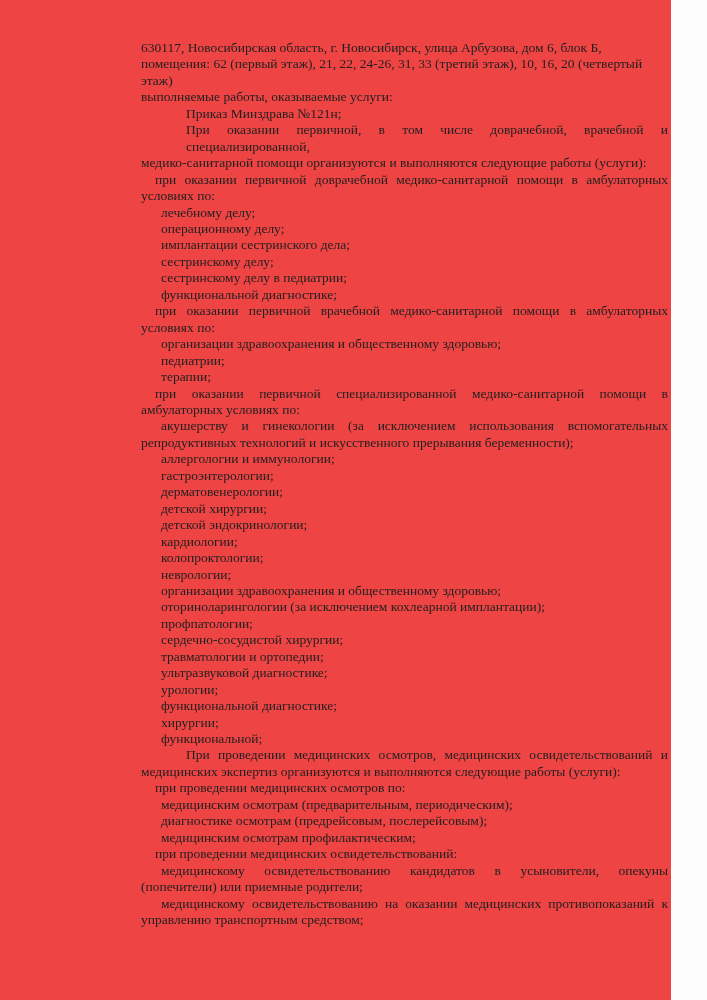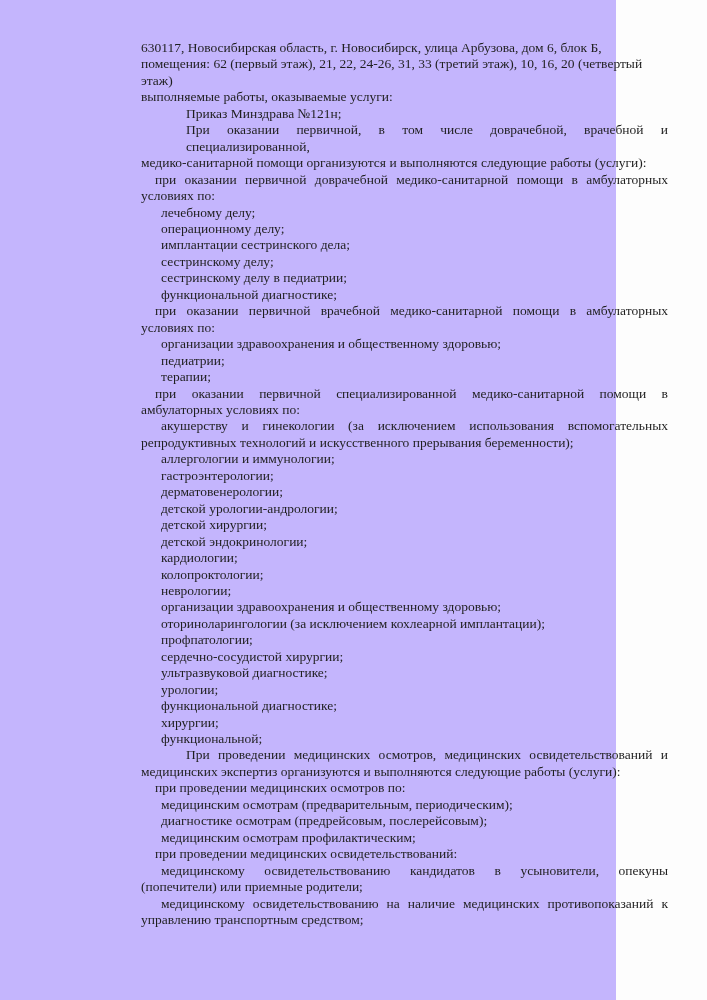--- a/index.html
+++ b/index.html
@@ -8,23 +8,23 @@
   }
   body {
     width: 707px;
     height: 1000px;
     overflow: hidden;
     background: #fdfdfd;
     font-family: "Liberation Serif", "DejaVu Serif", serif;
   }
   .page {
     position: relative;
-    width: 616px;
+    width: 671px;
     height: 1000px;
-    background: #c4b5fd;
+    background: #ef4444;
   }
   .text-block {
     position: absolute;
     left: 141px;
     top: 40px;
     width: 527px;
     color: #1f1f1f;
     font-size: 13.5px;
     line-height: 16.45px;
   }
@@ -66,40 +66,40 @@
       <div class="line i3">организации здравоохранения и общественному здоровью;</div>
       <div class="line i3">педиатрии;</div>
       <div class="line i3">терапии;</div>
       <div class="line i2 stretch">при оказании первичной специализированной медико-санитарной помощи в</div>
       <div class="line i0">амбулаторных условиях по:</div>
       <div class="line i3 stretch">акушерству и гинекологии (за исключением использования вспомогательных</div>
       <div class="line i0">репродуктивных технологий и искусственного прерывания беременности);</div>
       <div class="line i3">аллергологии и иммунологии;</div>
       <div class="line i3">гастроэнтерологии;</div>
       <div class="line i3">дерматовенерологии;</div>
-      <div class="line i3">детской урологии-андрологии;</div>
       <div class="line i3">детской хирургии;</div>
       <div class="line i3">детской эндокринологии;</div>
       <div class="line i3">кардиологии;</div>
       <div class="line i3">колопроктологии;</div>
       <div class="line i3">неврологии;</div>
       <div class="line i3">организации здравоохранения и общественному здоровью;</div>
       <div class="line i3">оториноларингологии (за исключением кохлеарной имплантации);</div>
       <div class="line i3">профпатологии;</div>
       <div class="line i3">сердечно-сосудистой хирургии;</div>
+      <div class="line i3">травматологии и ортопедии;</div>
       <div class="line i3">ультразвуковой диагностике;</div>
       <div class="line i3">урологии;</div>
       <div class="line i3">функциональной диагностике;</div>
       <div class="line i3">хирургии;</div>
       <div class="line i3">функциональной;</div>
       <div class="line i1 stretch">При проведении медицинских осмотров, медицинских освидетельствований и</div>
       <div class="line i0">медицинских экспертиз организуются и выполняются следующие работы (услуги):</div>
       <div class="line i2">при проведении медицинских осмотров по:</div>
       <div class="line i3">медицинским осмотрам (предварительным, периодическим);</div>
       <div class="line i3">диагностике осмотрам (предрейсовым, послерейсовым);</div>
       <div class="line i3">медицинским осмотрам профилактическим;</div>
       <div class="line i2">при проведении медицинских освидетельствований:</div>
       <div class="line i3 stretch">медицинскому освидетельствованию кандидатов в усыновители, опекуны</div>
       <div class="line i0">(попечители) или приемные родители;</div>
-      <div class="line i3 stretch">медицинскому освидетельствованию на наличие медицинских противопоказаний к</div>
+      <div class="line i3 stretch">медицинскому освидетельствованию на оказании медицинских противопоказаний к</div>
       <div class="line i0">управлению транспортным средством;</div>
     </div>
 </div>
 
 </body></html>

